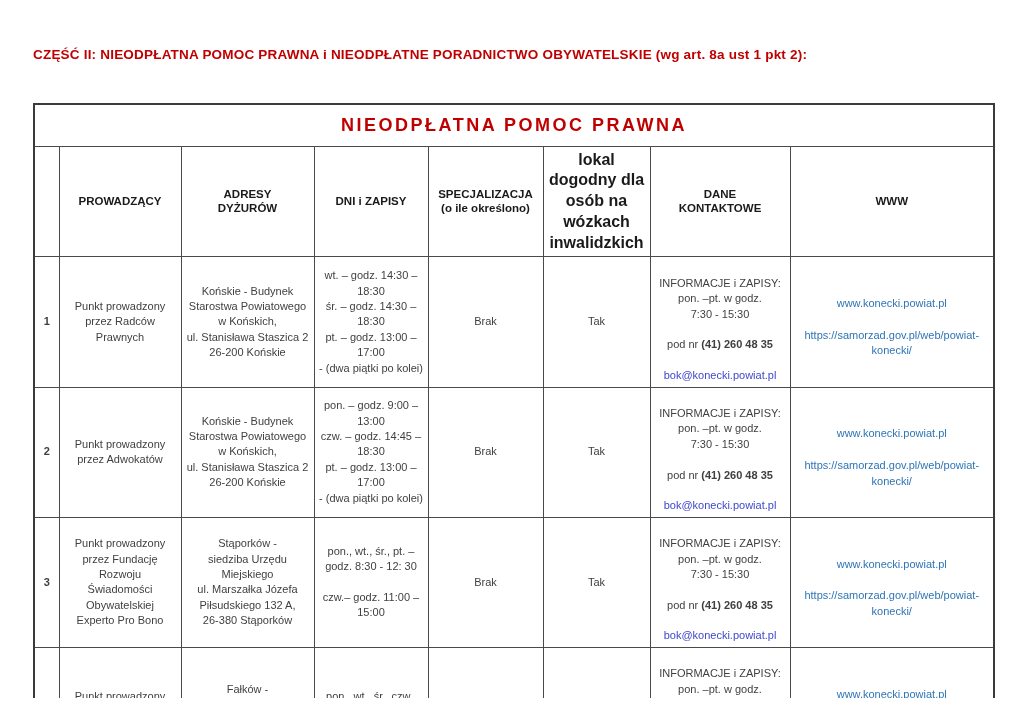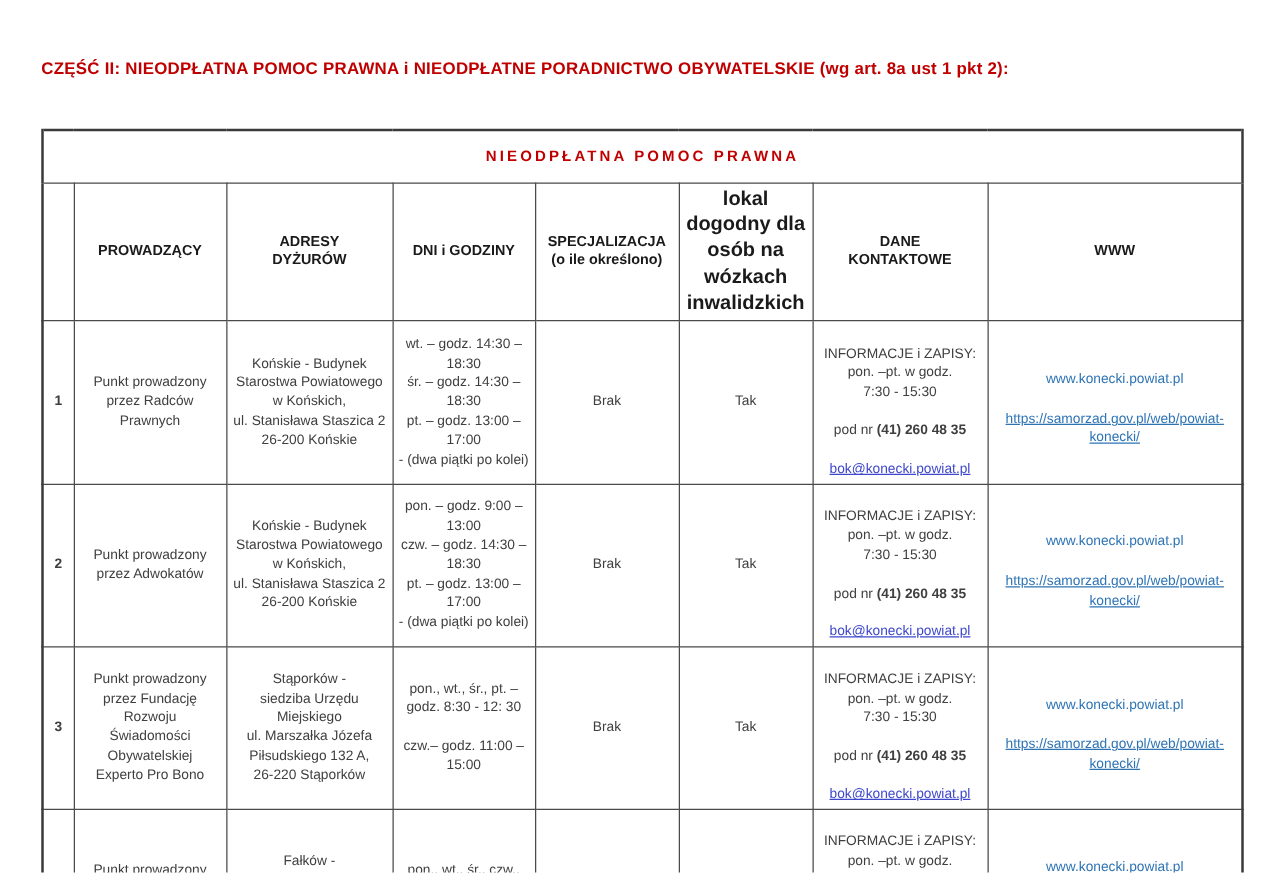--- a/index.html
+++ b/index.html
@@ -19,31 +19,31 @@
 
   table.aid-table {
     position: absolute; left: 33px; top: 103px; width: 960px;
     border-collapse: collapse; table-layout: fixed;
     font-size: 11px; line-height: 1.4; color: #3f3f3f;
   }
   table.aid-table td { border: 1px solid #4a4a4a; text-align: center; vertical-align: middle; padding: 3px 4px; white-space: pre-line; }
   table.aid-table { border: 2px solid #3a3a3a; }
   tr.section-row td { border-left: 2px solid #3a3a3a; border-right: 2px solid #3a3a3a; }
 
-  .section-title-1 { color: #C00000; font-weight: 700; font-size: 12px; letter-spacing: 2.5px; }
+  .section-title-1 { color: #C00000; font-weight: 700; font-size: 18px; letter-spacing: 2.5px; }
   .section-title-2 { color: #C00000; font-weight: 700; font-size: 12px; letter-spacing: 0.3px; }
 
   tr.head-row td { font-weight: 700; color: #1a1a1a; font-size: 11.5px; line-height: 1.3; }
   tr.head-row td.small-head { font-size: 16px; }
 
   .num-cell { font-weight: 700; }
 
-  a.email-link { color: #3f48cc; text-decoration: underline; cursor: pointer; }
+  a.email-link { color: #3f48cc; cursor: pointer; }
   a.www-link { color: #2E74B5; text-decoration: none; display: block; cursor: pointer; margin-top: 11px; }
-  a.www-link + a.www-link { margin-top: 1px; text-decoration: underline; }
+  a.www-link + a.www-link { margin-top: 1px; }
 
   .phone-bold { font-weight: 700; }
   .kontakt-cell div { line-height: 1.4; }
 </style>
 </head>
 <body>
 
 <div class="page">
 
   <div class="doc-title">CZĘŚĆ II: NIEODPŁATNA POMOC PRAWNA i NIEODPŁATNE PORADNICTWO OBYWATELSKIE (wg art. 8a ust 1 pkt 2):</div>
@@ -63,21 +63,21 @@
     <tbody>
         <tr class="section-row" style="height:42px">
       <td colspan="8"><span class="section-title-1">NIEODPŁATNA POMOC PRAWNA</span></td>
     </tr>
 
     <tr class="head-row" style="height:52px">
       <td></td>
       <td>PROWADZĄCY</td>
       <td>ADRESY
 DYŻURÓW</td>
-      <td>DNI i GODZINY</td>
+      <td>DNI i ZAPISY</td>
       <td>SPECJALIZACJA
 (o ile określono)</td>
       <td class="small-head">lokal dogodny dla
 osób na wózkach
 inwalidzkich</td>
       <td>DANE
 KONTAKTOWE</td>
       <td>WWW</td>
     </tr>
 
@@ -116,21 +116,21 @@
       <td class="num-cell">2</td>
       <td>Punkt prowadzony
 przez Adwokatów</td>
       <td>Końskie - Budynek
 Starostwa Powiatowego
 w Końskich,
 ul. Stanisława Staszica 2
 26-200 Końskie</td>
       <td>pon. –  godz. 9:00 –
 13:00
-czw. –  godz. 14:30 –
+czw. –  godz. 14:45 –
 18:30
 pt. –  godz. 13:00 –
 17:00
 - (dwa piątki po kolei)</td>
       <td>Brak</td>
       <td>Tak</td>
       <td class="kontakt-cell">
         <div>INFORMACJE i ZAPISY:
 pon. –pt. w godz.
 7:30 - 15:30</div>
@@ -148,21 +148,21 @@
       <td>Punkt prowadzony
 przez Fundację Rozwoju
 Świadomości
 Obywatelskiej
 Experto Pro Bono</td>
       <td>Stąporków -
 siedziba Urzędu
 Miejskiego
 ul. Marszałka Józefa
 Piłsudskiego 132 A,
-26-220 Stąporków</td>
+26-380 Stąporków</td>
       <td>pon., wt., śr., pt. –
 godz. 8:30 - 12: 30
 
 czw.– godz. 11:00 –
 15:00</td>
       <td>Brak</td>
       <td>Tak</td>
       <td class="kontakt-cell">
         <div>INFORMACJE i ZAPISY:
 pon. –pt. w godz.

